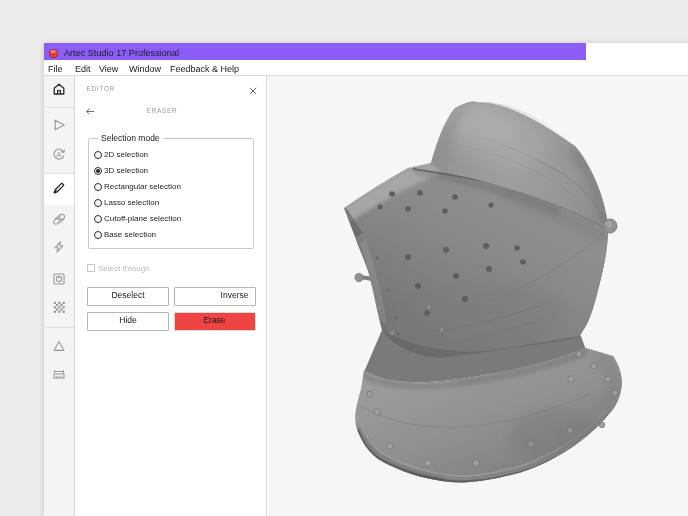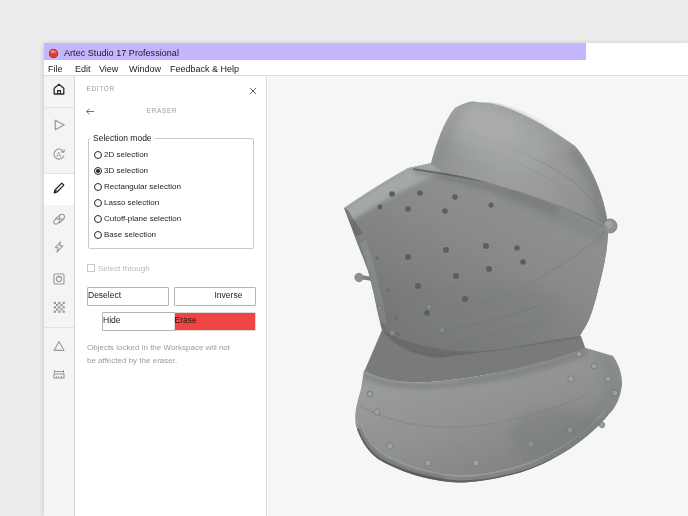--- a/index.html
+++ b/index.html
@@ -1,20 +1,20 @@
 <!DOCTYPE html>
 <html><head>
 <meta charset="utf-8">
 <style>
   * { margin:0; padding:0; box-sizing:border-box; }
   html,body { width:688px; height:516px; overflow:hidden; background:#ececec;
     font-family:"Liberation Sans", sans-serif; }
   #win { position:absolute; left:44px; top:43px; width:644px; height:473px;
     background:#fff; box-shadow:0 1px 6px rgba(0,0,0,0.18); will-change:transform; }
-  #titlebar { position:absolute; left:0; top:0; width:542px; height:17px; background:#c4b5fd; }
+  #titlebar { position:absolute; left:0; top:0; width:542px; height:17px; background:#8b5cf6; }
   #appicon { position:absolute; left:5px; top:5.5px; width:9px; height:9px; }
   #title { position:absolute; left:20px; top:4.5px; font-size:9px; color:#1a1a1a; letter-spacing:0.05px; }
   #menubar { position:absolute; left:0; top:17px; width:653px; height:16px; background:#fff;
     border-bottom:1px solid #dcdcdc; font-size:9px; color:#1a1a1a; }
   #menubar span { position:absolute; top:3.5px; }
   #content { position:absolute; left:0; top:33px; width:644px; height:440px; }
   
   #sidebar { position:absolute; left:0; top:0; width:31px; height:440px; background:#f4f4f4;
     border-right:1px solid #d9d9d9; }
   .sep { position:absolute; left:0; width:30px; height:1px; background:#e2e2e2; }
@@ -23,31 +23,31 @@
   
   #panel { position:absolute; left:31px; top:0; width:192px; height:440px; background:#fff;
     border-right:1px solid #d9d9d9; }
   .phead { position:absolute; left:11.5px; top:8.5px; font-size:6.5px; letter-spacing:0.65px; color:#9b9b9b; }
   .pclose { position:absolute; right:9.5px; top:10.5px; width:8px; height:8px; }
   .parrow { position:absolute; left:10.5px; top:32px; width:8.5px; height:7px; }
   .ptitle { position:absolute; left:38px; width:98px; top:31px; text-align:center; font-size:6.5px;
     letter-spacing:0.65px; color:#9b9b9b; }
   fieldset { position:absolute; left:13px; top:57px; width:166px; height:116px;
     border:1px solid #c9c9c9; border-radius:2px; }
-  legend { font-size:8.5px; color:#1a1a1a; margin-left:1px; padding:0 3px; }
+  legend { font-size:8.5px; color:#1a1a1a; margin-left:9px; padding:0 3px; }
   .radio { position:absolute; left:6px; width:8px; height:8px; border:1.2px solid #2b2b2b;
     border-radius:50%; background:#fff; }
   .radio.on::after { content:""; position:absolute; left:1.2px; top:1.2px; width:3.6px; height:3.6px;
     border-radius:50%; background:#2b2b2b; }
   .rlabel { position:absolute; left:17.5px; font-size:8px; color:#1f1f1f; white-space:nowrap; }
   .chk { position:absolute; left:12px; top:187.5px; width:8px; height:8px; border:1px solid #c8c8c8;
     background:#fff; }
   .chklabel { position:absolute; left:23px; top:187.5px; font-size:8px; color:#b9b9b9; }
   .btn { position:absolute; width:82px; height:19px; background:#fff; border:1px solid #b5b5b5;
-    border-radius:1px; font-size:8.5px; color:#1a1a1a; line-height:14px; }
+    border-radius:1px; font-size:8.5px; color:#1a1a1a; text-align:center; line-height:14px; }
   .btn.fill { background:#ef4444; border:1px solid #d9d9d9; }
   .note { position:absolute; left:12px; top:266px; width:152px; font-size:8px; color:#9b9b9b;
     line-height:12.8px; }
   
   #viewport { position:absolute; left:224px; top:0; width:420px; height:440px; background:#f5f6f6; }
 </style>
 </head>
 <body>
 <div id="win">
   <div id="titlebar">
@@ -148,23 +148,22 @@
       <div class="radio" style="top:123px; left:19px;"></div>
         <div class="rlabel" style="top:122px; left:29px;">Lasso selection</div>
       <div class="radio" style="top:139px; left:19px;"></div>
         <div class="rlabel" style="top:138px; left:29px;">Cutoff-plane selection</div>
       <div class="radio" style="top:155px; left:19px;"></div>
         <div class="rlabel" style="top:154px; left:29px;">Base selection</div>
       <div class="chk"></div>
         <div class="chklabel">Select through</div>
       <div class="btn" style="left:12px; top:211px;">Deselect</div>
       <div class="btn" style="left:98.5px; top:211px;padding-left:40px;">Inverse</div>
-      <div class="btn" style="left:12px; top:236px;margin-left:15px;">Hide</div>
+      <div class="btn" style="left:12px; top:236px;">Hide</div>
       <div class="btn fill" style="left:98.5px; top:236px;">Erase</div>
-      <div class="note">Objects locked in the Workspace will not be affected by the eraser.</div>
     </div>
     <div id="viewport">
       <svg width="420" height="440" viewBox="0 0 420 440">
         <defs>
           <filter id="b4" x="-40%" y="-40%" width="180%" height="180%">
               <feGaussianBlur stdDeviation="4"></feGaussianBlur>
             </filter>
           <filter id="b7" x="-40%" y="-40%" width="180%" height="180%">
               <feGaussianBlur stdDeviation="7"></feGaussianBlur>
             </filter>

